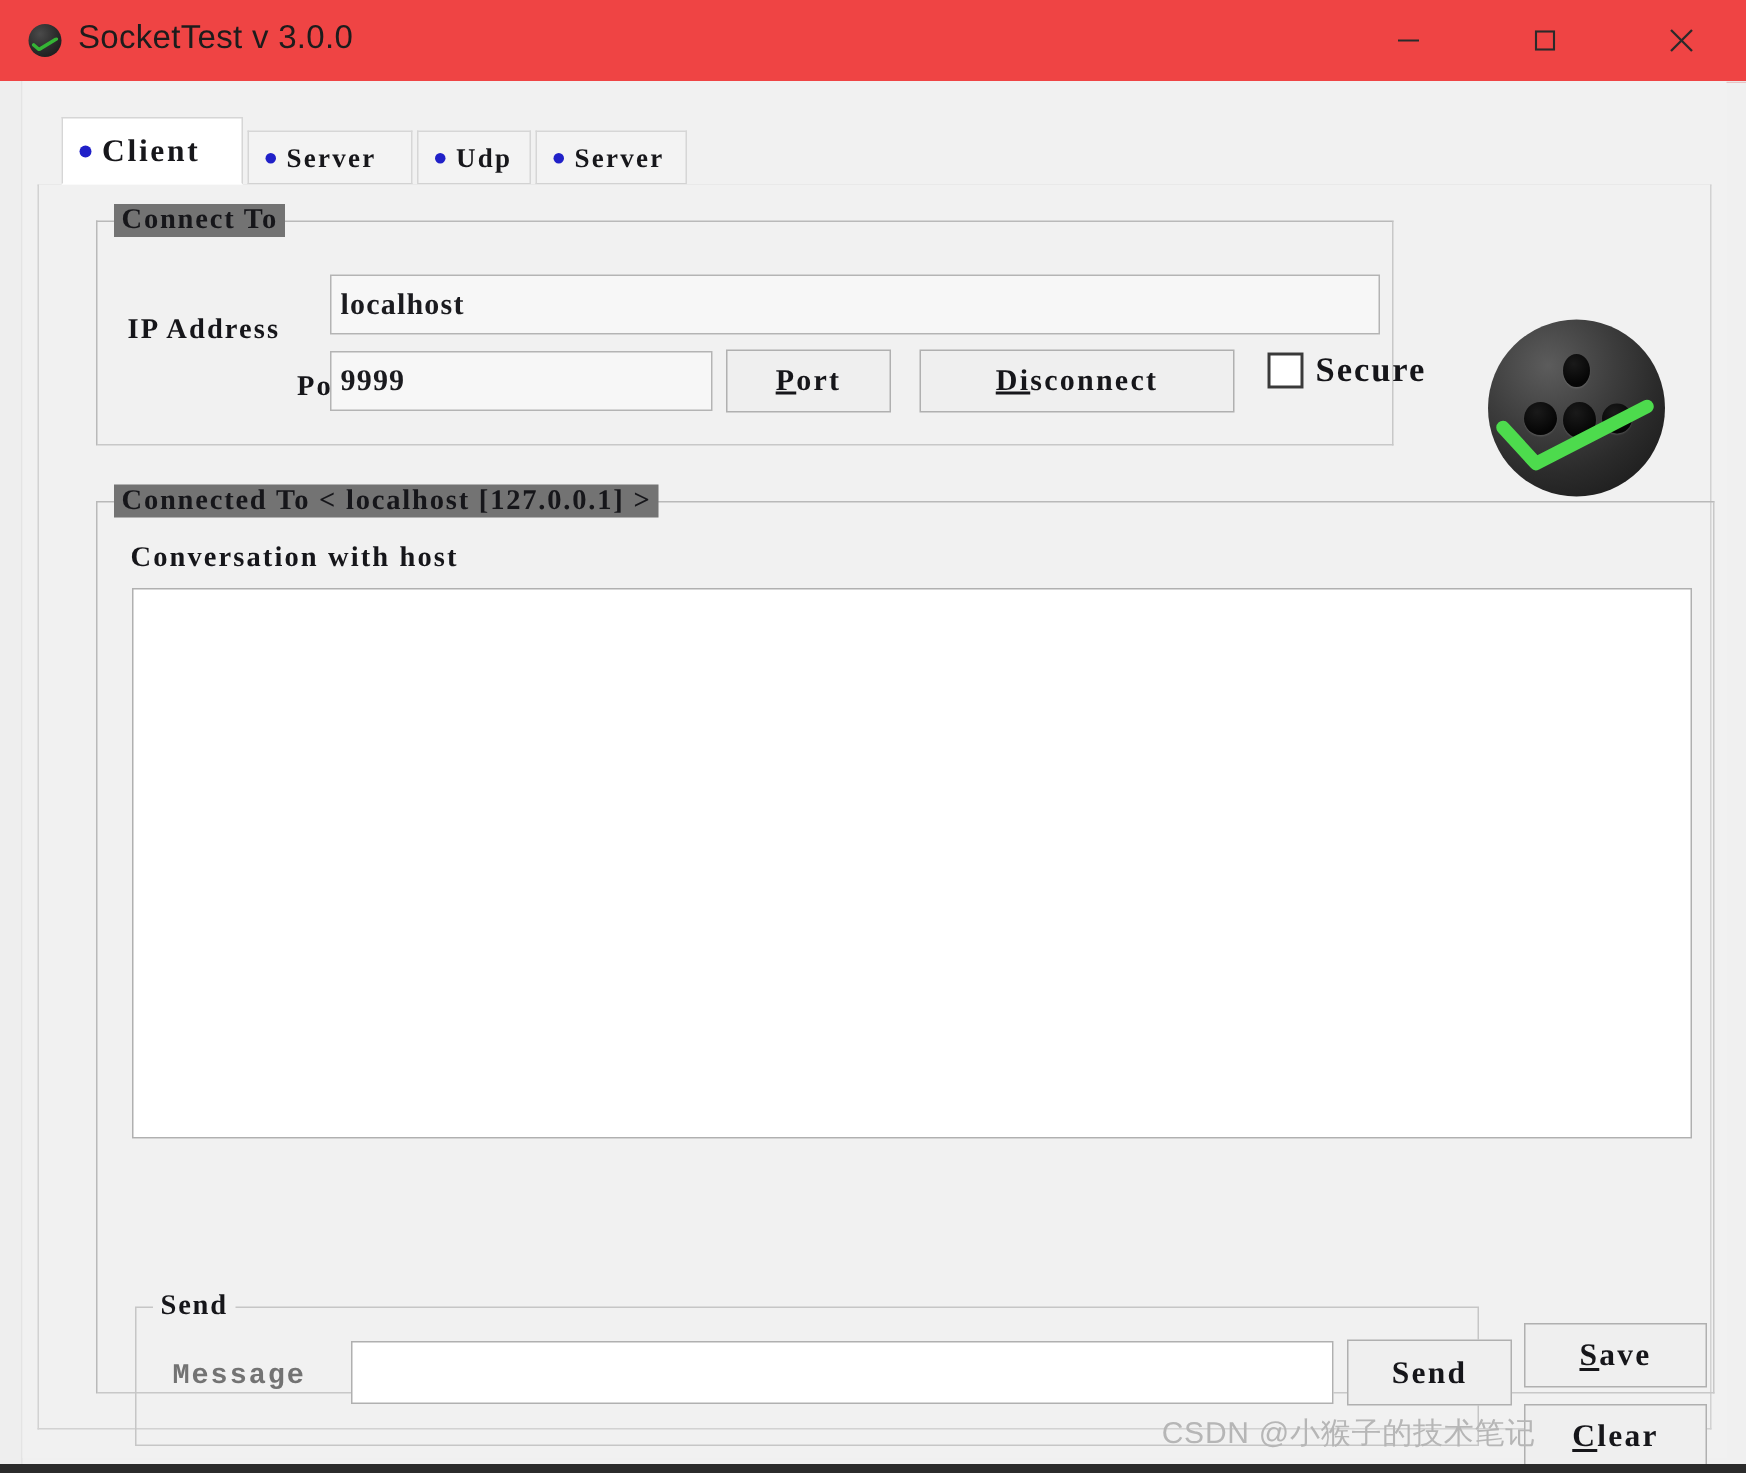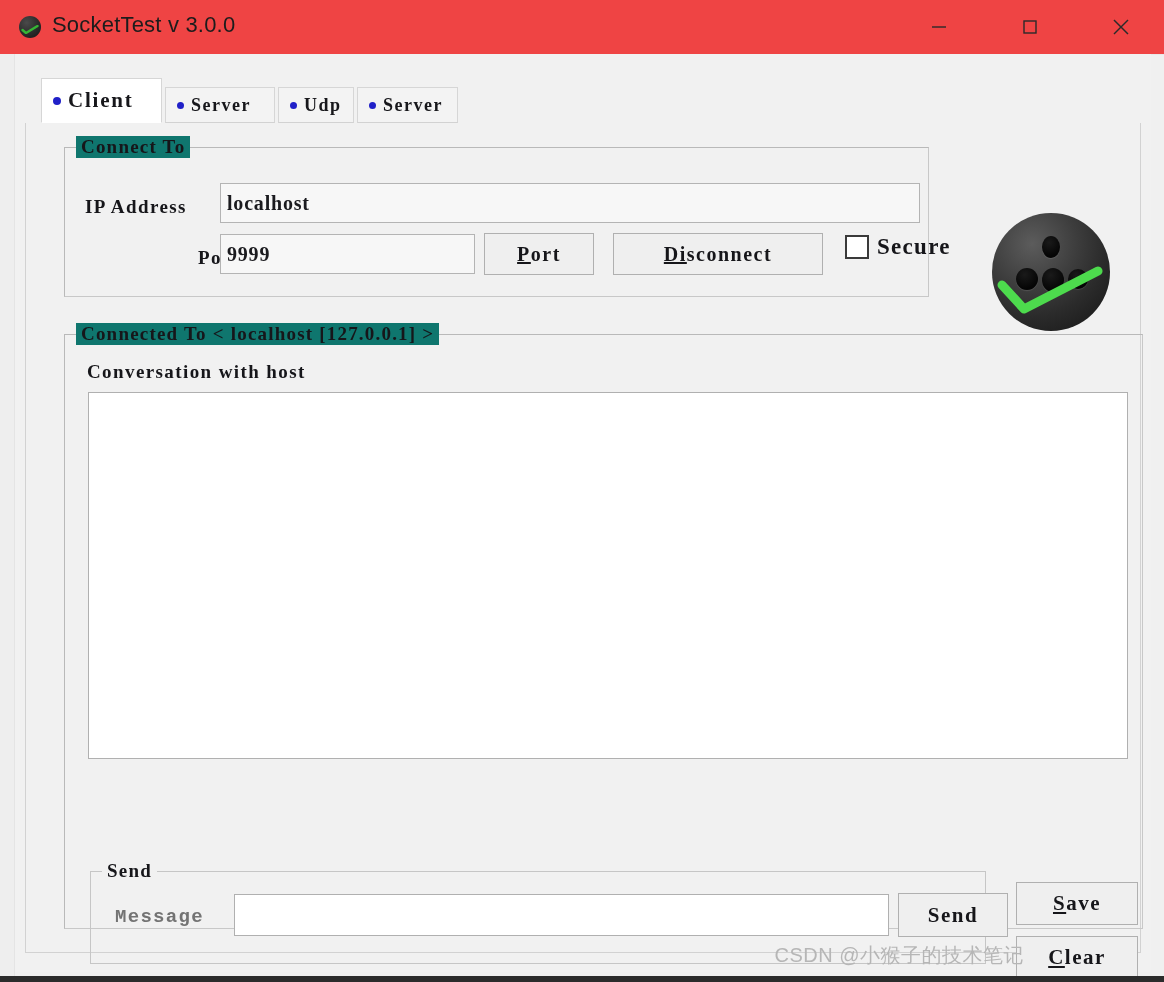--- a/index.html
+++ b/index.html
@@ -166,21 +166,21 @@
     position: absolute;
     box-sizing: border-box;
     border: 1px solid #b9b9b9;
     border-right-color: #c8c8c8;
     border-bottom-color: #c8c8c8;
   }
   .groupbox > .gb-title {
     position: absolute;
     top: -12px;
     left: 11px;
-    background: #0f766e;
+    background: #737373;
     padding: 0 5px;
     font-size: 19px;
     color: #16161a;
     font-family: "Liberation Serif", serif;
     font-weight: bold;
     letter-spacing: 1.2px;
     white-space: nowrap;
   }
 
   #grp-connect-to {
@@ -218,21 +218,21 @@
     font-weight: bold;
     font-size: 20px;
     color: #1b1b1f;
     letter-spacing: 0.8px;
     padding: 0 6px;
     display: flex;
     align-items: center;
     outline: none;
   }
 
-  #lbl-ip      { left: 20px;  top: 48px; }
+  #lbl-ip      { left: 20px;  top: 61px; }
   #fld-ip      { left: 155px; top: 35px; width: 700px; height: 40px; }
   #lbl-port    { left: 89px;  top: 99px; margin-left: 44px; }
   #fld-port    { left: 155px; top: 86px; width: 255px; height: 40px; }
 
   .btn {
     position: absolute;
     box-sizing: border-box;
     background: #efefef;
     border: 1px solid #b0b0b0;
     color: #16161a;

